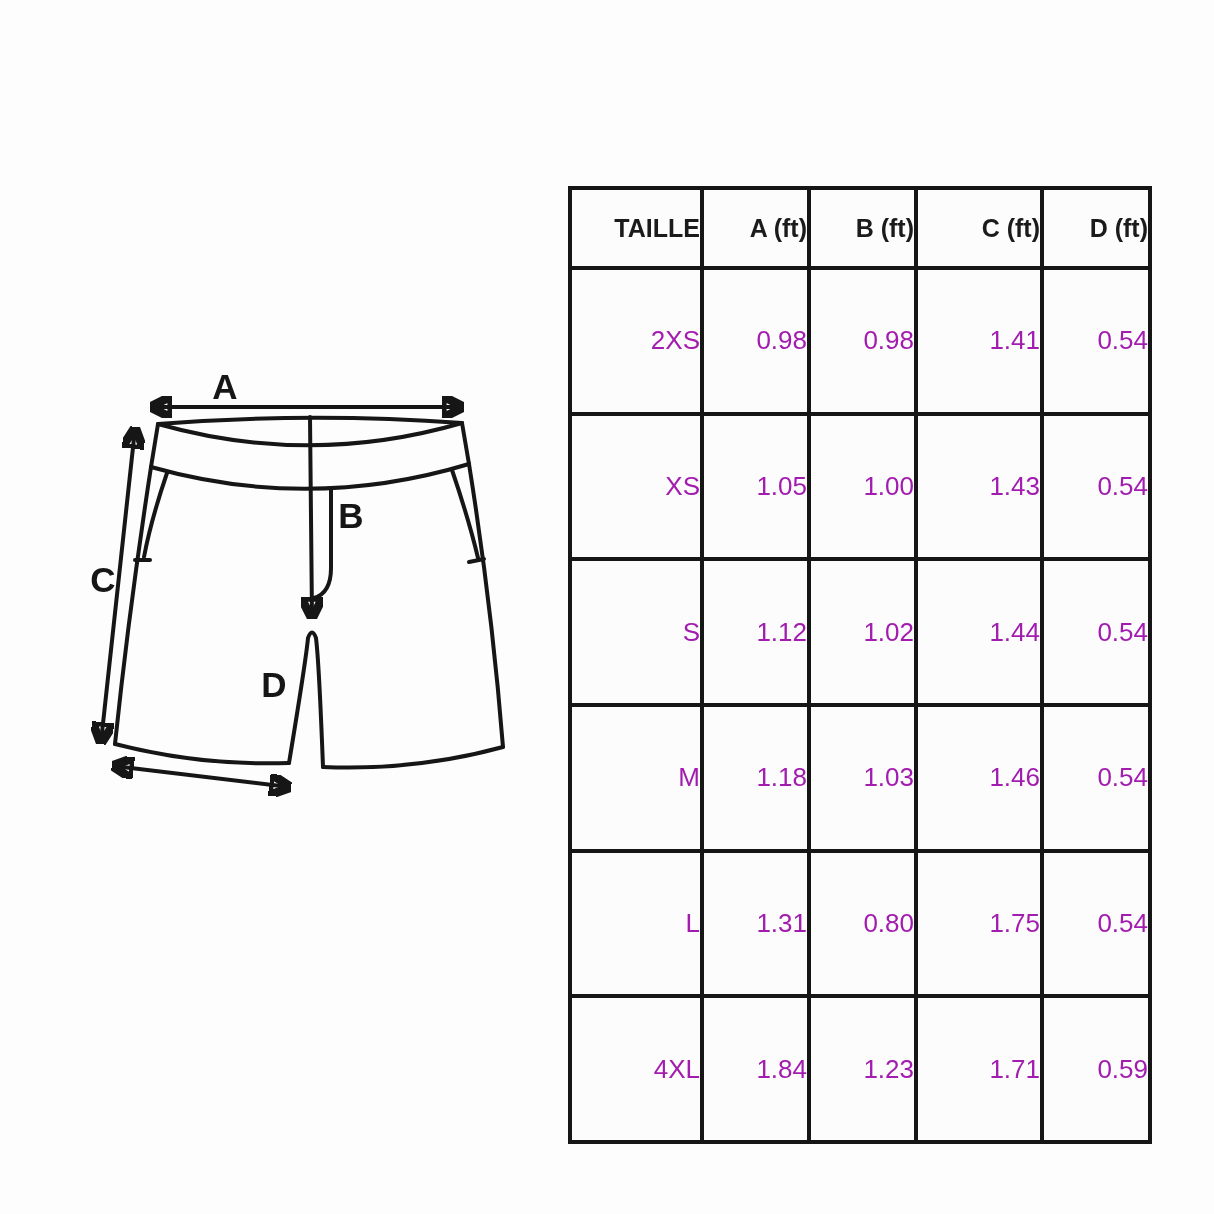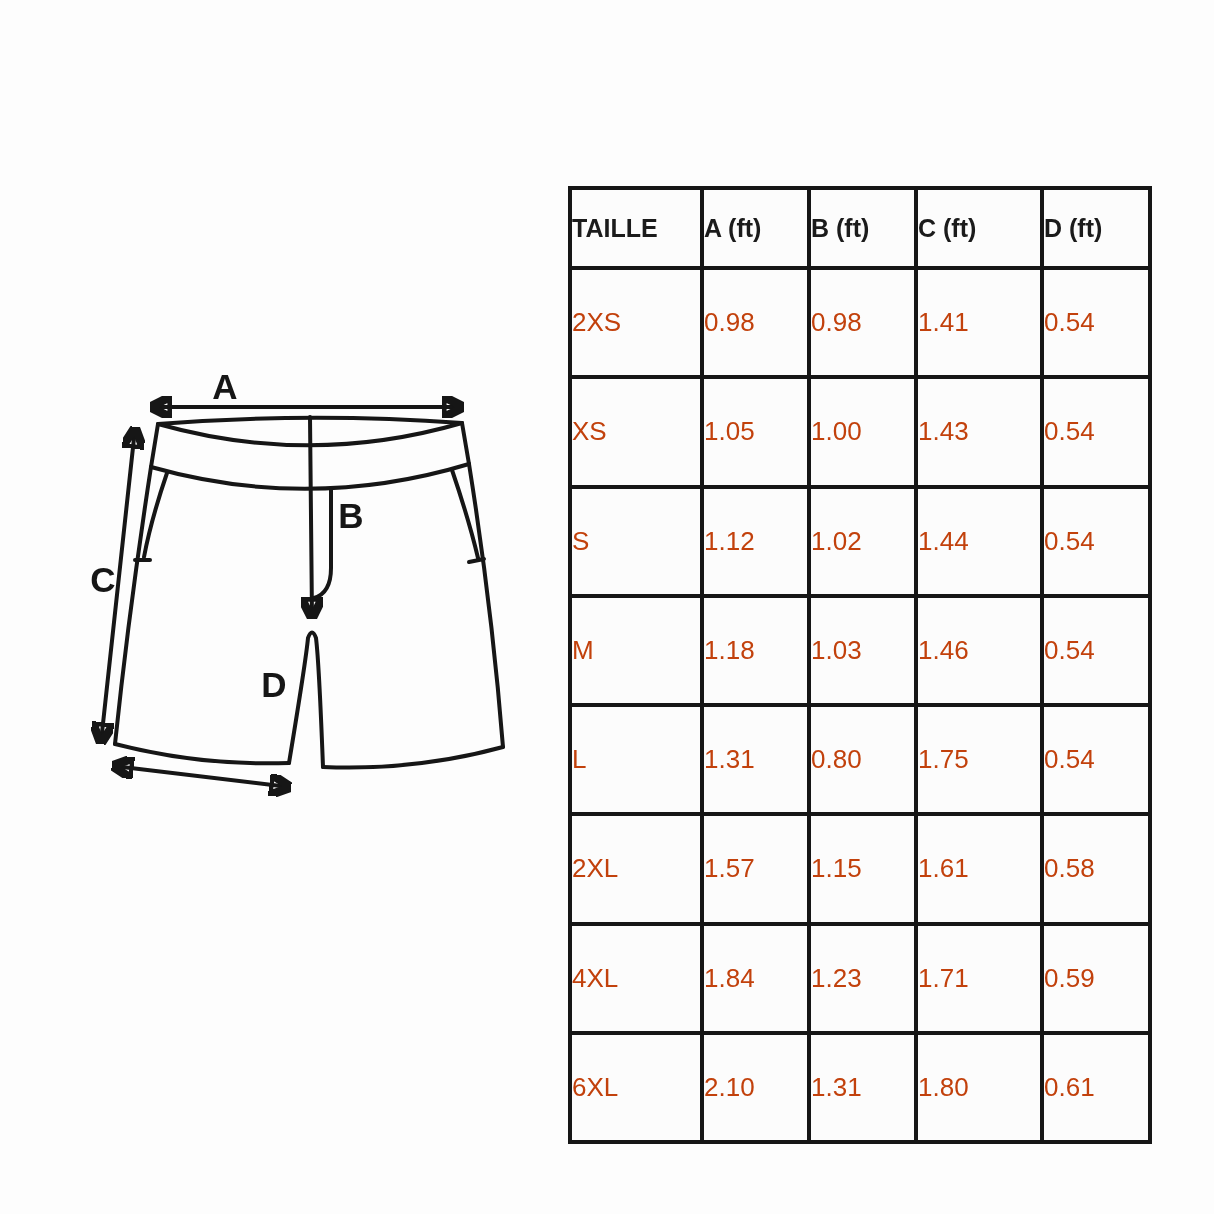--- a/index.html
+++ b/index.html
@@ -49,34 +49,34 @@
   }
   table.size-table {
     border-collapse: collapse;
     table-layout: fixed;
     width: 580px;
     height: 958px;
     background: #fcfcfc;
   }
   .size-table th, .size-table td {
     border: 4px solid #161616;
-    text-align: left;
+    text-align: right;
     vertical-align: middle;
     padding: 0;
   }
   .size-table thead tr { height: 80px; }
   .size-table th {
     font-size: 25px;
     font-weight: 700;
     color: #1b1b1b;
   }
   .size-table td {
     font-size: 26px;
     font-weight: 400;
-    color: #c2410c;
+    color: #a21caf;
   }
 </style>
 </head>
 <body>
 
 <div class="stage">
 
   <svg class="diagram-svg" viewBox="0 0 1214 1214" aria-hidden="true">
     <defs>
       <marker id="arrow" viewBox="0 0 10 10" refX="9" refY="5" markerWidth="5.5" markerHeight="5.5" orient="auto-start-reverse">
@@ -162,37 +162,23 @@
           <td>0.54</td>
         </tr>
         <tr>
           <td>L</td>
           <td>1.31</td>
           <td>0.80</td>
           <td>1.75</td>
           <td>0.54</td>
         </tr>
         <tr>
-          <td>2XL</td>
-          <td>1.57</td>
-          <td>1.15</td>
-          <td>1.61</td>
-          <td>0.58</td>
-        </tr>
-        <tr>
           <td>4XL</td>
           <td>1.84</td>
           <td>1.23</td>
           <td>1.71</td>
           <td>0.59</td>
-        </tr>
-        <tr>
-          <td>6XL</td>
-          <td>2.10</td>
-          <td>1.31</td>
-          <td>1.80</td>
-          <td>0.61</td>
         </tr>
       </tbody>
     </table>
   </div>
 
 </div>
 
 </body></html>

